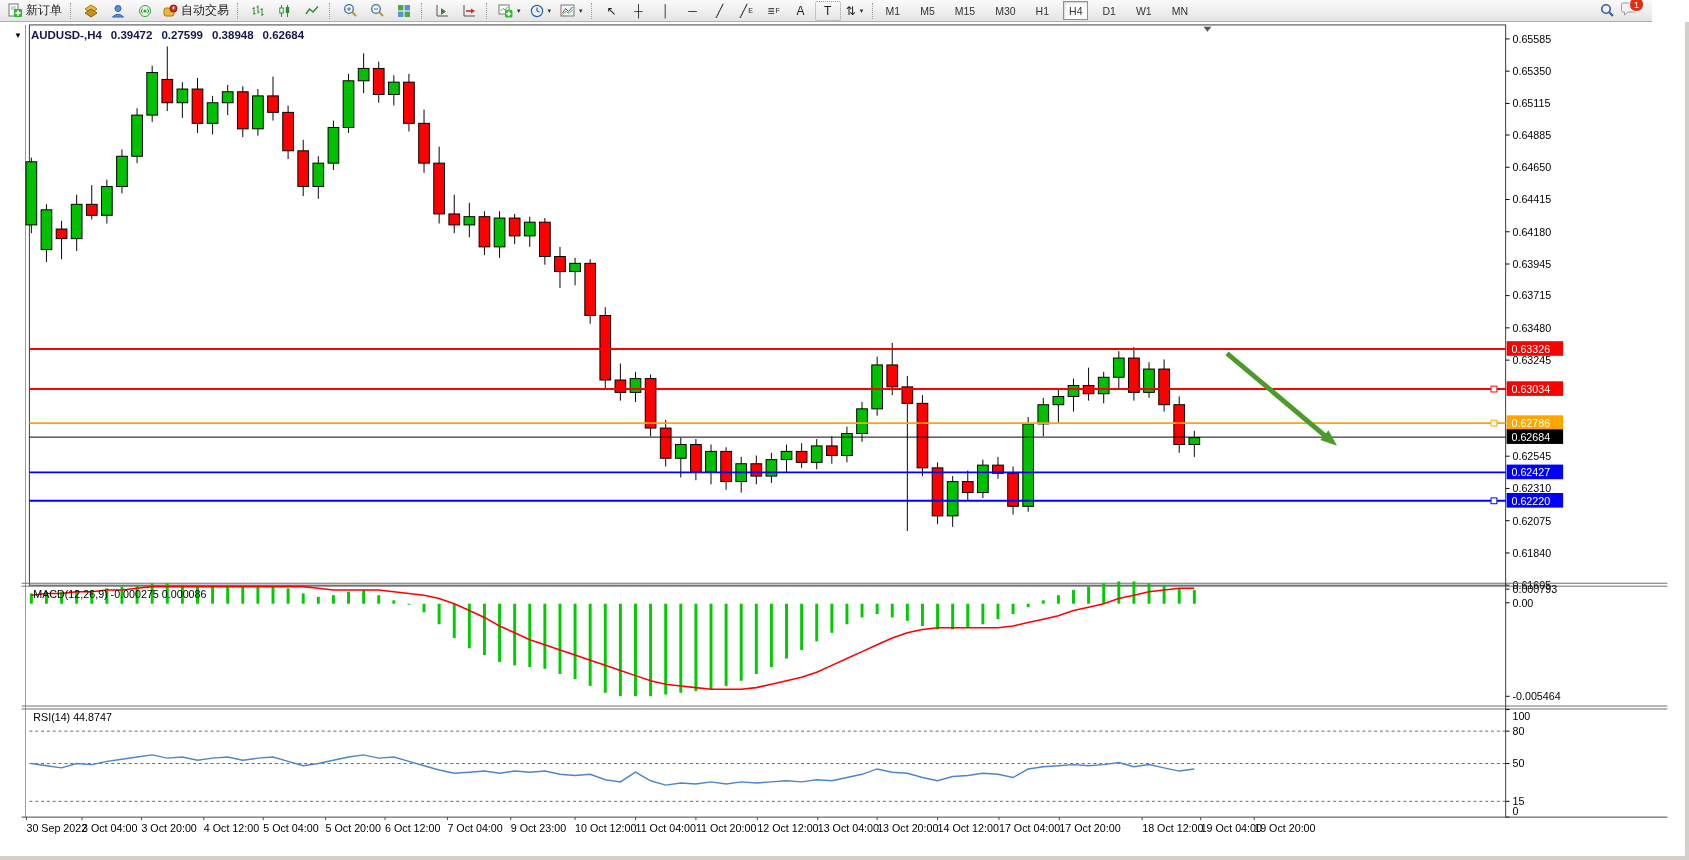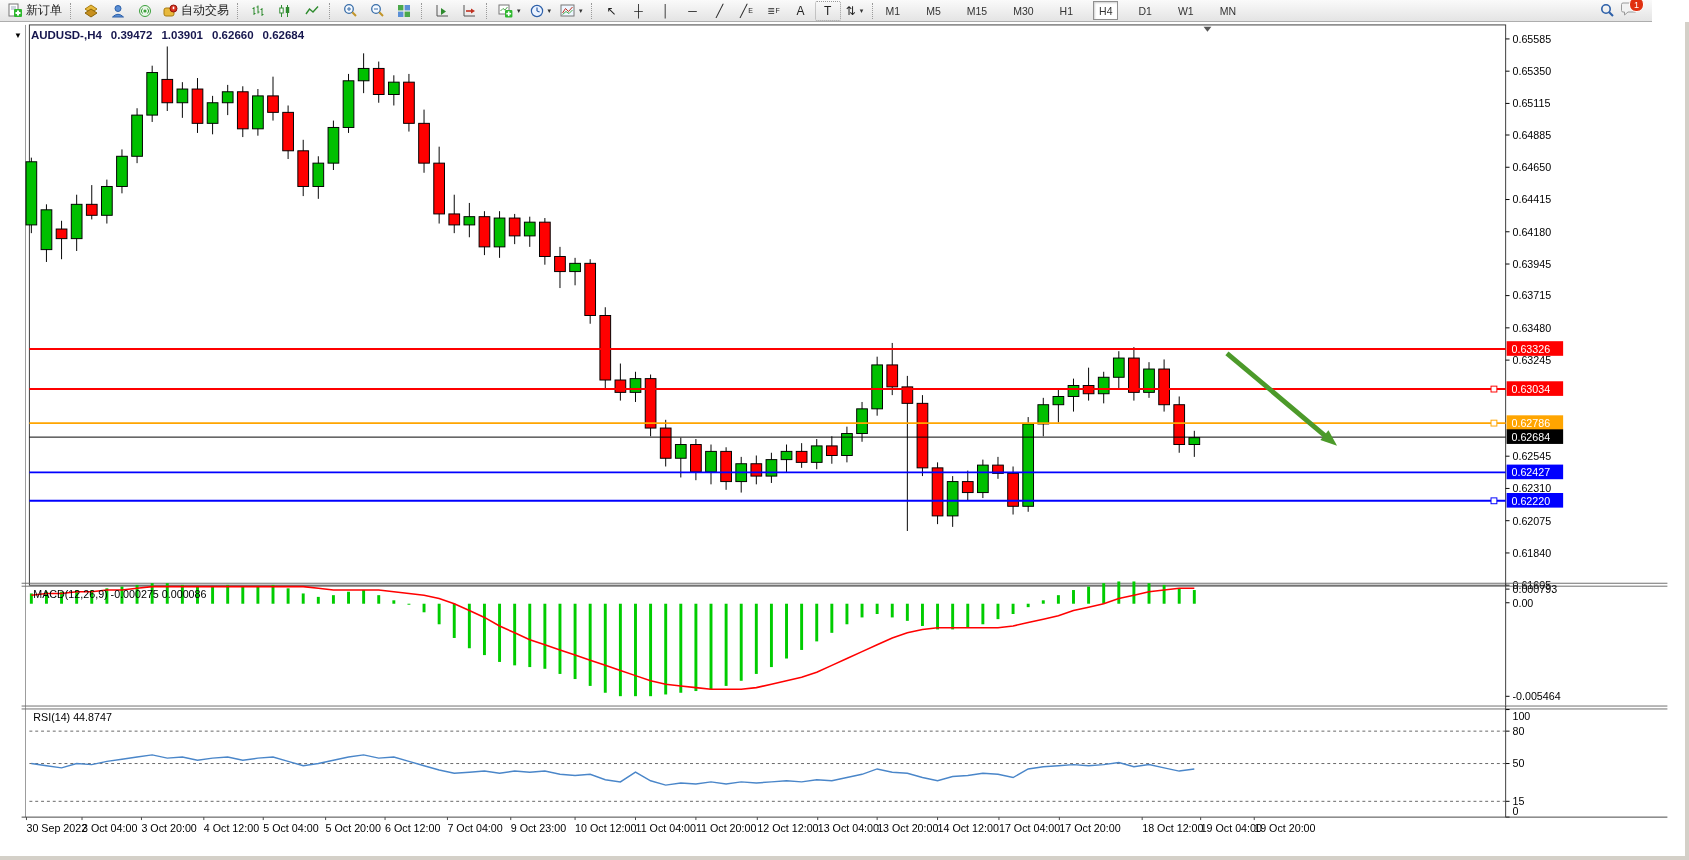--- a/index.html
+++ b/index.html
@@ -9,21 +9,21 @@
   .toolbar{position:absolute;left:0;top:0;width:1652px;height:22px;box-sizing:border-box;
            display:flex;align-items:center;padding:0 4px;gap:1px;
            background:linear-gradient(#fafafa,#e4e4e4);border-bottom:1px solid #adadad;}
   .tbtn{height:18px;min-width:18px;display:inline-flex;align-items:center;justify-content:center;
         gap:3px;font-size:12px;color:#222;padding:0 3px;border:1px solid transparent;border-radius:2px;
         white-space:nowrap;cursor:default;}
   .tbtn .glyph{font-size:12px;line-height:1;}
   .tbtn sub{font-size:7px;margin-left:-2px;}
   .tbtn .caret{font-size:7px;color:#333;margin-left:1px;}
   .sep{width:3px;height:16px;border-left:1px dotted #9a9a9a;margin:0 3px;}
-  .tf-group{display:flex;align-items:center;gap:14px;}
+  .tf-group{display:flex;align-items:center;gap:8px;}
   .tf{font-size:10.5px;color:#333;height:17px;padding:0 5px;display:inline-flex;align-items:center;
       border:1px solid transparent;}
   .tf.active{background:#ffffff;border:1px solid #8f8f8f;box-shadow:inset 1px 1px 2px #cfcfcf;}
   .spacer{flex:1;}
   .badge{position:absolute;top:-4px;right:-6px;background:#e03010;color:#fff;font-size:9px;
          min-width:13px;height:13px;border-radius:7px;display:flex;align-items:center;justify-content:center;
          border:1px solid #fff;}
   .chat-wrap{position:relative;margin-right:10px;}
   .ico{display:inline-block;}
   
@@ -589,20 +589,20 @@
         <text x="1150" y="853" font-size="11" fill="#000000">18 Oct 12:00</text>
         <line x1="1210" y1="838" x2="1210" y2="841" stroke="#444"></line>
         <text x="1210" y="853" font-size="11" fill="#000000">19 Oct 04:00</text>
         <line x1="1265" y1="838" x2="1265" y2="841" stroke="#444"></line>
         <text x="1265" y="853" font-size="11" fill="#000000">19 Oct 20:00</text>
       </svg>
     <div class="title-row">
       <span class="caret">▼</span>
       <span>AUDUSD-,H4</span>
       <span>0.39472</span>
-      <span>1.03901</span>
-      <span>0.62660</span>
+      <span>0.27599</span>
+      <span>0.38948</span>
       <span>0.62684</span>
     </div>
     <div class="edge-right"></div>
   </div>
   <div class="edge-bottom"></div>
 </div>
 
 </body></html>

